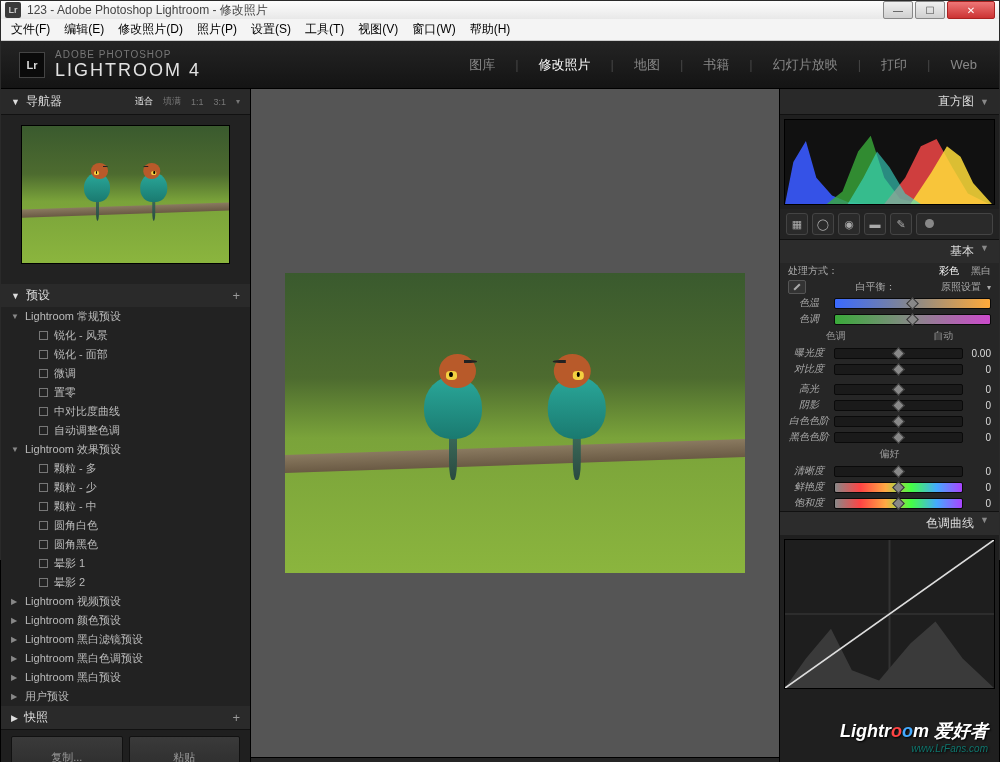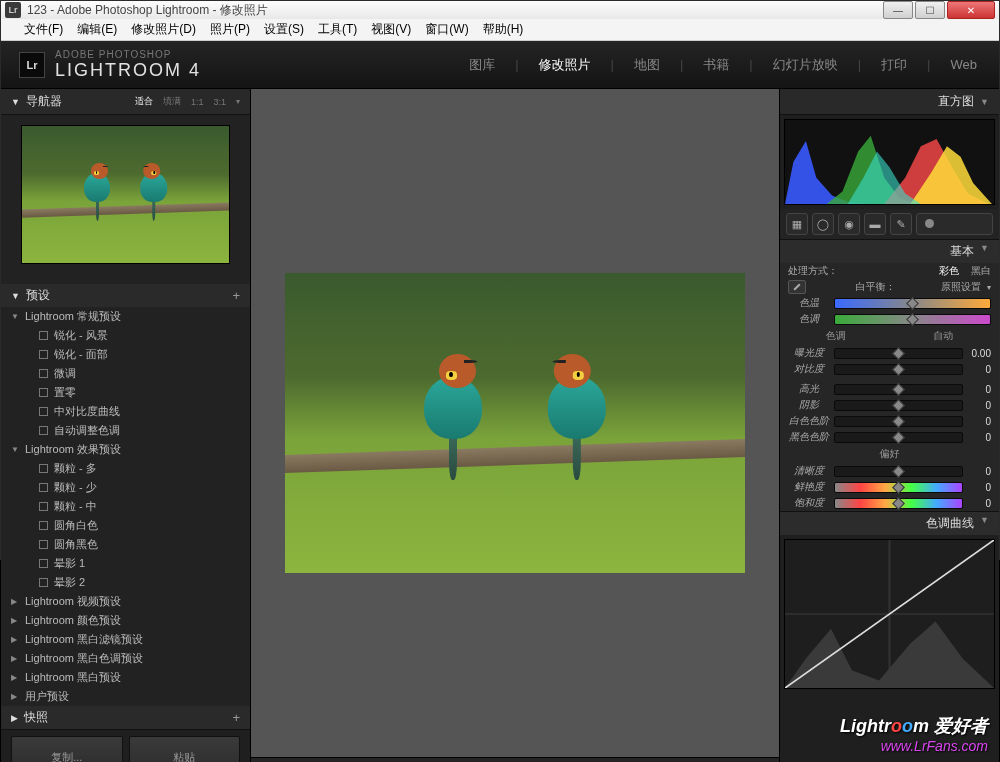--- a/index.html
+++ b/index.html
@@ -3,21 +3,21 @@
 <meta charset="utf-8">
 <style>
 * { margin: 0; padding: 0; box-sizing: border-box; font-family: "Microsoft YaHei", Arial, sans-serif; }
 body { width: 1000px; height: 762px; overflow: hidden; background: #000; }
 .window { width: 1000px; height: 560px; display: flex; flex-direction: column; border: 1px solid #2a2a2a; }
 .titlebar { height: 26px; background: linear-gradient(#fdfdfd,#e8e8e8); display: flex; align-items: center; padding: 0 4px; font-size: 12px; color: #444; }
 .titlebar .icon { width: 16px; height: 16px; background: #3a3a3a; color: #c8c8c8; font-size: 9px; display: flex; align-items: center; justify-content: center; border-radius: 2px; margin-right: 6px; font-weight: bold; }
 .winbtns { margin-left: auto; display: flex; gap: 2px; }
 .winbtn { width: 30px; height: 18px; border: 1px solid #888; background: linear-gradient(#f0f0f0,#d0d0d0); font-size: 10px; display: flex; align-items: center; justify-content: center; cursor: pointer; border-radius: 2px; }
 .winbtn.close { width: 48px; background: linear-gradient(#e77,#c33); color: #fff; border-color: #a22; }
-.menubar { height: 22px; background: #f4f4f4; display: flex; align-items: center; padding: 0 17px; font-size: 12px; gap: 2px; border-bottom: 1px solid #ccc; }
+.menubar { height: 22px; background: #f4f4f4; display: flex; align-items: center; padding: 0 4px; font-size: 12px; gap: 2px; border-bottom: 1px solid #ccc; }
 .menubar span { padding: 2px 6px; cursor: pointer; }
 .app { flex: 1; background: #1a1a1a; display: flex; flex-direction: column; color: #ccc; }
 .header { height: 48px; background: linear-gradient(#242424,#141414); display: flex; align-items: center; padding: 0 18px; border-bottom: 1px solid #000; }
 .logo { display: flex; align-items: center; gap: 10px; }
 .logo .lr { width: 26px; height: 26px; background: #0a0a0a; border: 1px solid #444; font-size: 11px; display: flex; align-items: center; justify-content: center; color: #d8d8d8; font-weight: bold; }
 .logo .txt { font-size: 10px; color: #777; letter-spacing: 1px; }
 .logo .big { font-size: 18px; color: #e2e2e2; letter-spacing: 2px; font-weight: 300; }
 .modules { margin-left: auto; display: flex; gap: 12px; font-size: 13px; align-items: center; }
 .modules span { color: #888; cursor: pointer; padding: 2px 4px; }
 .modules span.active { color: #fff; }
@@ -74,21 +74,21 @@
 .slider.grad1{background:linear-gradient(90deg,#3a6aff,#888,#ffaa3a);}
 .slider.grad2{background:linear-gradient(90deg,#3aaa3a,#888,#cc4acc);}
 .slider.rainbow{background:linear-gradient(90deg,#888,#f44,#fa4,#4f4,#4af,#a4f);}
 .slider .knob { position:absolute; width:9px; height:9px; background:#888; border:1px solid #333; transform:rotate(45deg); top:0px; left:calc(50% - 5px); }
 .subhead { text-align:center; font-size:10px; color:#999; padding:2px; display:flex; justify-content:space-around;}
 .curve { height:150px; background:#1a1a1a; margin:4px; position:relative; border:1px solid #000; }
 .curve svg { width:100%; height:100%; }
 .watermark { position:absolute; right:12px; bottom:8px; text-align:right; font-style:italic; pointer-events:none;margin-left:40px; }
 .watermark .l1 { font-size:18px; color:#fff; font-weight:bold; text-shadow:1px 1px 2px #000; }
 .watermark .l1 .o1{color:#f44;} .watermark .l1 .o2{color:#4af;}
-.watermark .l2 { font-size:14px; color:#d946ef; text-shadow:1px 1px 2px #000; }
+.watermark .l2 { font-size:10px; color:#0f766e; text-shadow:1px 1px 2px #000; }
 .dropper{width:18px;height:14px;background:#333;border:1px solid #555;margin-right:4px;cursor:pointer;border-radius:2px;position:relative;}
 .dropper::after{content:'';position:absolute;width:2px;height:8px;background:#aaa;transform:rotate(45deg);left:7px;top:2px;}
 </style>
 </head>
 <body>
 
 <div class="window">
   <div class="titlebar">
     <div class="icon">Lr</div>
     <span>123 - Adobe Photoshop Lightroom - 修改照片</span>

